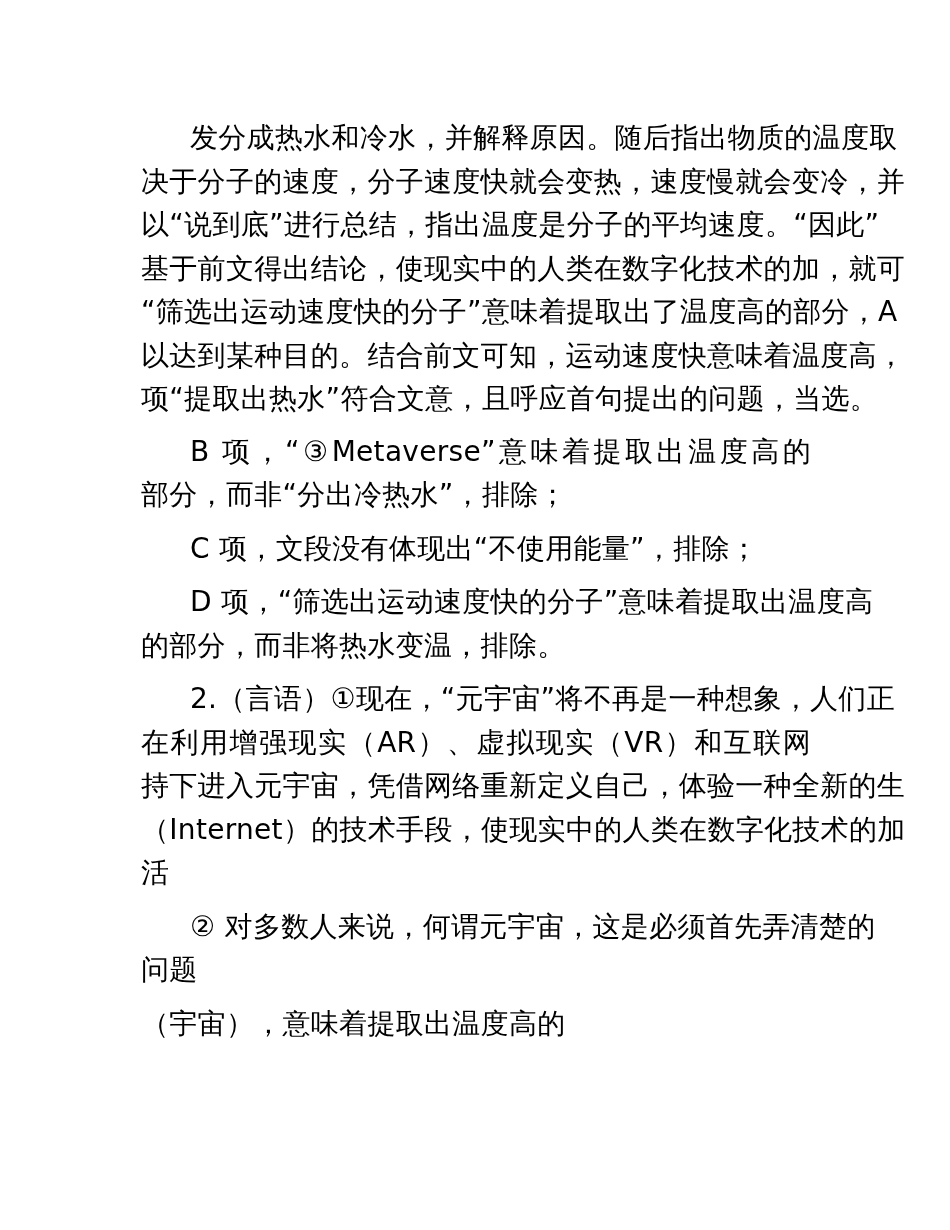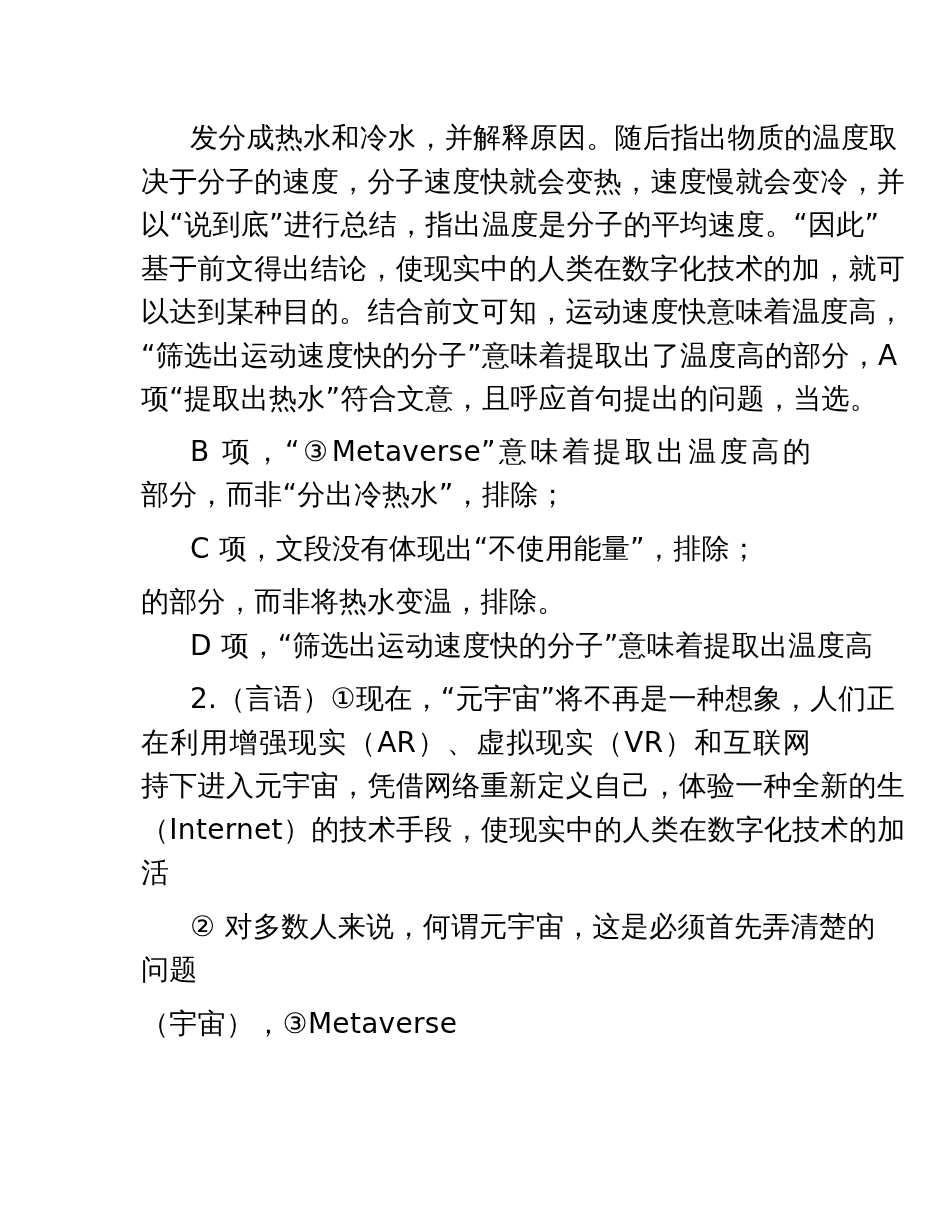--- a/index.html
+++ b/index.html
@@ -44,49 +44,49 @@
 </head>
 <body>
 
 <div class="page">
 
   <p class="para p1">
     <span class="line" style="padding-left:49px">发分成热水和冷水，并解释原因。随后指出物质的温度取</span>
     <span class="line">决于分子的速度，分子速度快就会变热，速度慢就会变冷，并</span>
     <span class="line">以“说到底”进行总结，指出温度是分子的平均速度。“因此”</span>
     <span class="line">基于前文得出结论，使现实中的人类在数字化技术的加，就可</span>
+    <span class="line">“筛选出运动速度快的分子”意味着提取出了温度高的部分，A</span>
     <span class="line">以达到某种目的。结合前文可知，运动速度快意味着温度高，</span>
-    <span class="line">“筛选出运动速度快的分子”意味着提取出了温度高的部分，A</span>
     <span class="line last">项“提取出热水”符合文意，且呼应首句提出的问题，当选。</span>
   </p>
 
   <p class="para">
     <span class="line" style="padding-left:49px">B 项，“③Metaverse”意味着提取出温度高的</span>
     <span class="line last">部分，而非“分出冷热水”，排除；</span>
   </p>
 
   <p class="para">
     <span class="line last" style="padding-left:49px">C 项，文段没有体现出“不使用能量”，排除；</span>
   </p>
 
   <p class="para">
+    <span class="line" style="padding-left:49px">D 项，“筛选出运动速度快的分子”意味着提取出温度高</span>
     <span class="line last">的部分，而非将热水变温，排除。</span>
-    <span class="line" style="padding-left:49px">D 项，“筛选出运动速度快的分子”意味着提取出温度高</span>
   </p>
 
   <p class="para">
     <span class="line" style="padding-left:49px">2.（言语）①现在，“元宇宙”将不再是一种想象，人们正</span>
     <span class="line">在利用增强现实（AR）、虚拟现实（VR）和互联网</span>
     <span class="line">持下进入元宇宙，凭借网络重新定义自己，体验一种全新的生</span>
     <span class="line">（Internet）的技术手段，使现实中的人类在数字化技术的加</span>
     <span class="line last">活</span>
   </p>
 
   <p class="para">
     <span class="line" style="padding-left:49px">② 对多数人来说，何谓元宇宙，这是必须首先弄清楚的</span>
     <span class="line last">问题</span>
   </p>
 
   <p class="para">
-    <span class="line last">（宇宙），③Metaverse</span>
+    <span class="line last">（宇宙），意味着提取出温度高的</span>
   </p>
 
 </div>
 
 </body></html>

